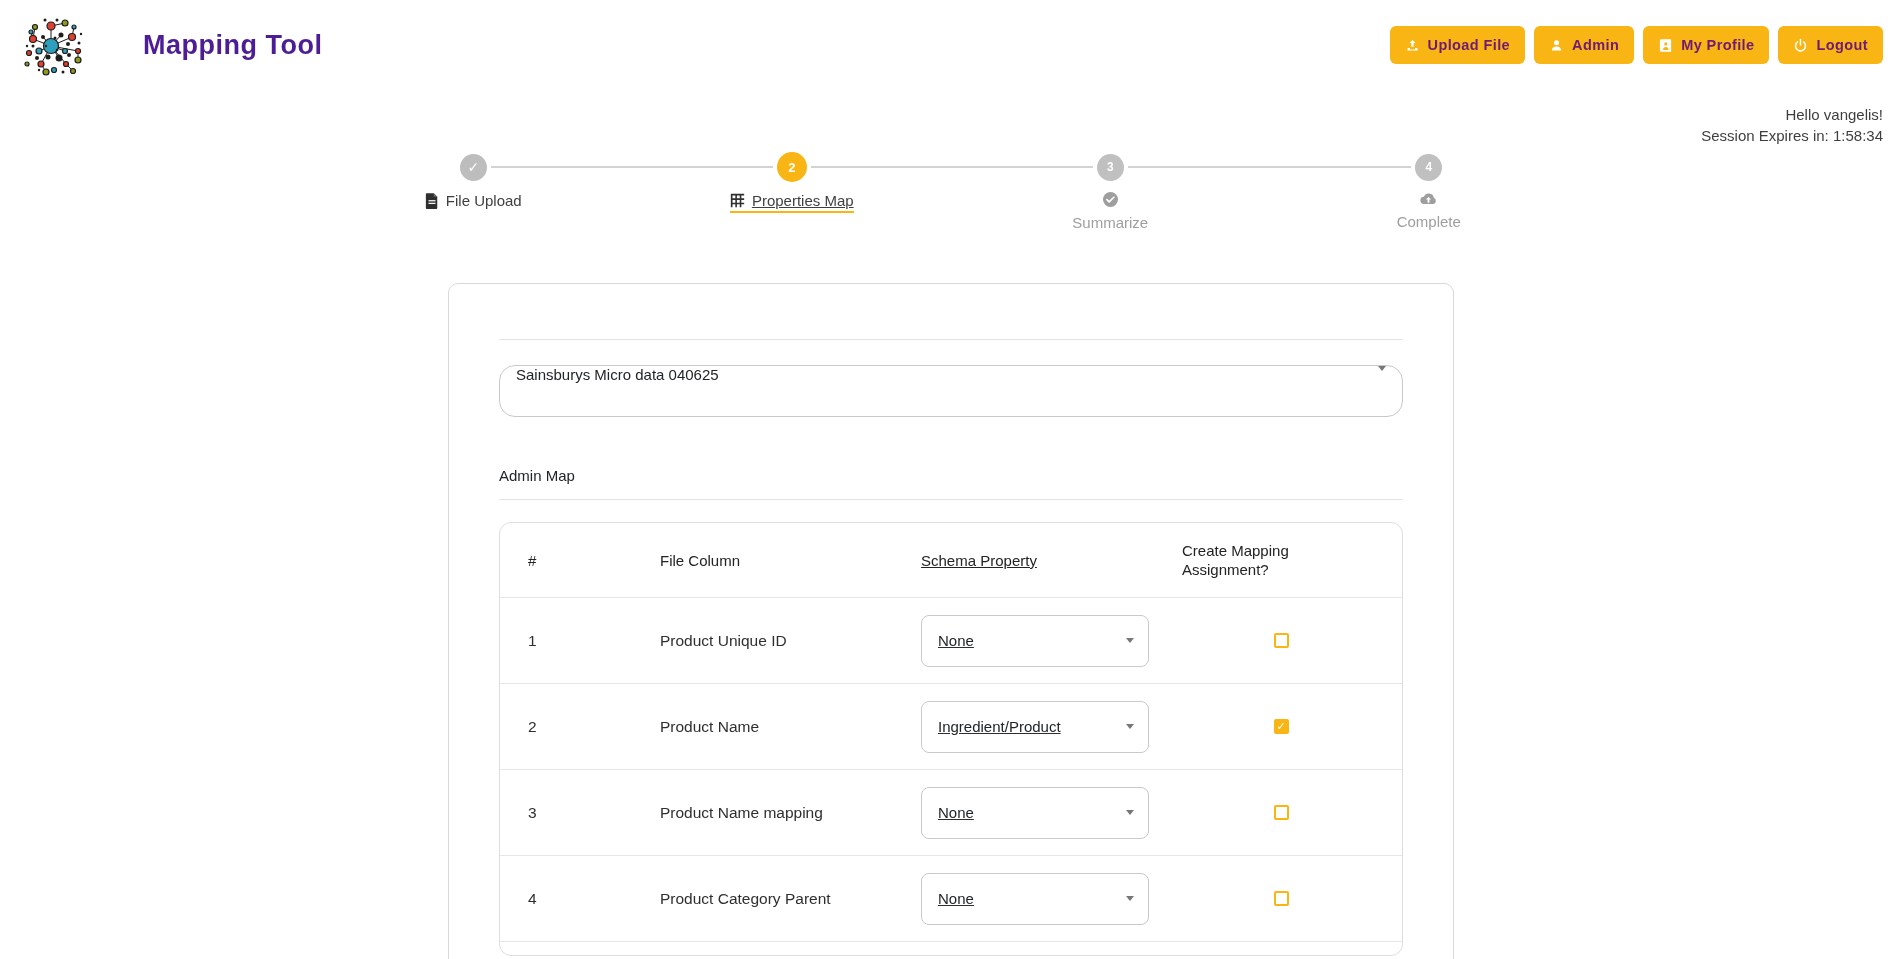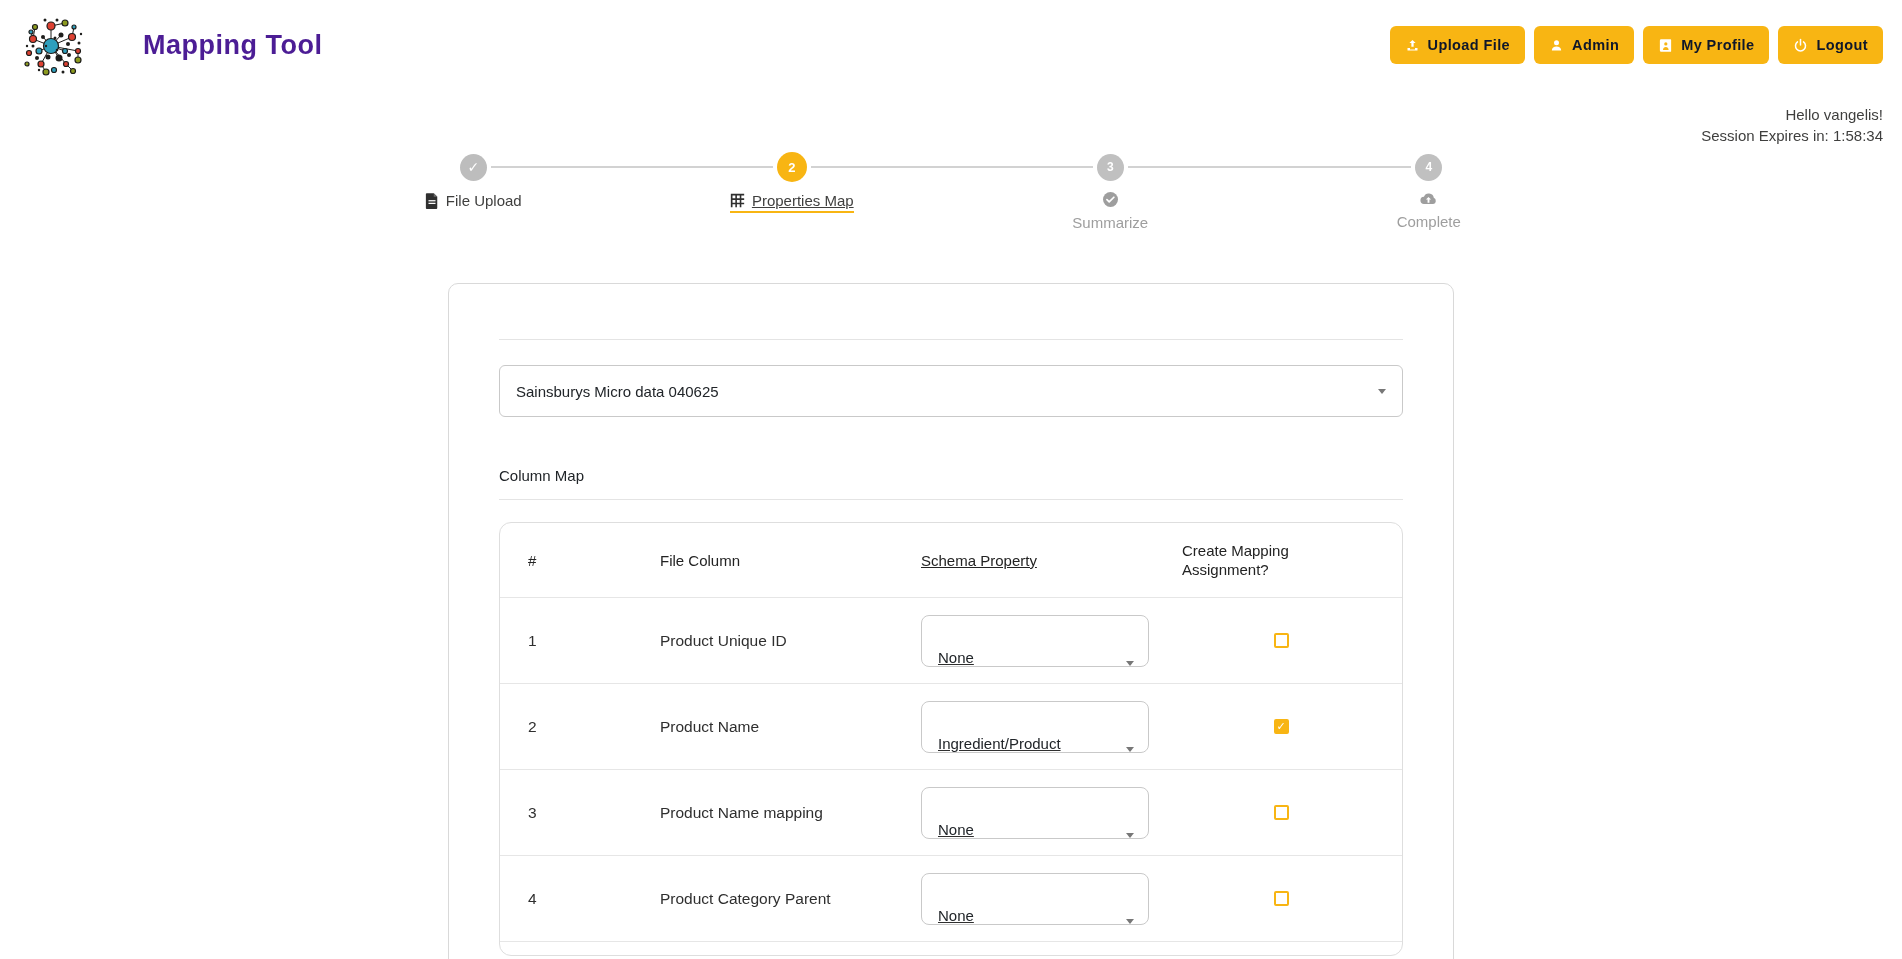--- a/index.html
+++ b/index.html
@@ -6,21 +6,21 @@
   html,body { width:1902px; height:959px; overflow:hidden; background:#ffffff;
     font-family:"Liberation Sans","DejaVu Sans",sans-serif; color:#3f3f3e; }
 
   
   .topbar { display:flex; align-items:center; height:90px; padding:0 19px 0 21px; }
   .logo { width:64px; height:64px; flex:0 0 auto; }
   .app-title { font-size:27px; font-weight:600; letter-spacing:.5px; color:#4c1d95; margin-left:58px; }
   .topbar-spacer { flex:1; }
   .top-buttons { display:flex; gap:9px; }
   .btn { display:flex; align-items:center; gap:8px; height:38px; padding:0 15px;
-    background:#f8b513; color:#0f172a; border:none; border-radius:6px;
+    background:#f8b513; color:#701a75; border:none; border-radius:6px;
     font-size:14.5px; font-weight:700; letter-spacing:.4px; cursor:pointer;
     font-family:inherit; }
   .btn svg { display:block; }
 
   
   .greeting { text-align:right; padding-right:19px; margin-top:14px; line-height:21px;
     font-size:15px; color:#3f3f3e; }
 
   
   .stepper { width:1274px; margin:6px auto 0; display:flex; }
@@ -41,39 +41,39 @@
     display:flex; align-items:center; gap:7px; cursor:pointer; }
   .step.active .step-text { text-decoration:underline; }
   .label-wrap { display:flex; align-items:center; gap:7px; }
 
   
   .card { width:1006px; margin:52px auto 0; border:1px solid #d9d9d9;
     border-radius:10px; height:1100px; padding:40px 50px; background:#fff; }
   .field-label { font-size:15px; color:#212529; }
   .divider { height:1px; background:#e4e4e4; margin-top:15px; }
 
-  .sheet-select { margin-top:25px; height:52px; border:1px solid #c9c9c9; border-radius:6px;
-    display:flex; align-items:center; padding:0 16px; font-size:15px; color:#212529;
+  .sheet-select { margin-top:25px; height:52px; border:1px solid #c9c9c9; border-radius:16px;
+    display:flex; padding:0 16px; font-size:15px; color:#212529;
     cursor:pointer; background:#fff; justify-content:space-between; }
 
   .colmap-label { margin-top:50px; }
 
   .table-box { margin-top:22px; border:1px solid #dedede; border-radius:12px; overflow:hidden; }
   .trow { display:grid; grid-template-columns:132px 264px 264px 1fr; align-items:center; }
   .trow.head { height:74px; font-size:15px; color:#232323; }
   .trow.body-row { height:86px; border-top:1px solid #e6e6e6; font-size:15.5px; color:#2f2f2f; }
   .cell-num { padding-left:28px; }
   .cell-file { padding-left:28px; }
   .cell-schema { padding-left:25px;text-decoration:underline; }
   .cell-check { display:flex; justify-content:center; }
   .head .cell-check { justify-content:flex-start; padding-left:22px; }
   .head .wrap-head { display:inline-block; max-width:130px; line-height:19px; }
 
   .row-select { width:228px; height:52px; border:1px solid #c9c9c9; border-radius:8px;
-    display:flex; align-items:flex-end; justify-content:space-between; padding:0 14px 0 16px;
+    display:flex; align-items:center; justify-content:space-between; padding:0 14px 0 16px;
     background:#fff; cursor:pointer; font-size:15px; color:#212529; }
 
   .caret { width:0; height:0; border-left:4px solid transparent; border-right:4px solid transparent;
     border-top:5px solid #777; }
 
   .cbox { width:15px; height:15px; border:2px solid #f8b513; border-radius:2px; background:#fff;
     display:flex; align-items:center; justify-content:center; cursor:pointer;
     color:transparent; font-size:11px; line-height:1; }
   .cbox.checked { background:#f8b513; color:#ffffff; }
 </style>
@@ -266,21 +266,21 @@
 
 <div class="card">
 
   <div class="divider"></div>
 
   <div class="sheet-select">
     <span>Sainsburys Micro data 040625</span>
     <span class="caret"></span>
   </div>
 
-  <div class="field-label colmap-label">Column Map</div>
+  <div class="field-label colmap-label">Admin Map</div>
   <div class="divider"></div>
 
   <div class="table-box">
     <div class="trow head">
       <div class="cell-num">#</div>
       <div class="cell-file">File Column</div>
       <div class="cell-schema">Schema Property</div>
       <div class="cell-check">
           <span class="wrap-head">Create Mapping Assignment?</span>
         </div>

